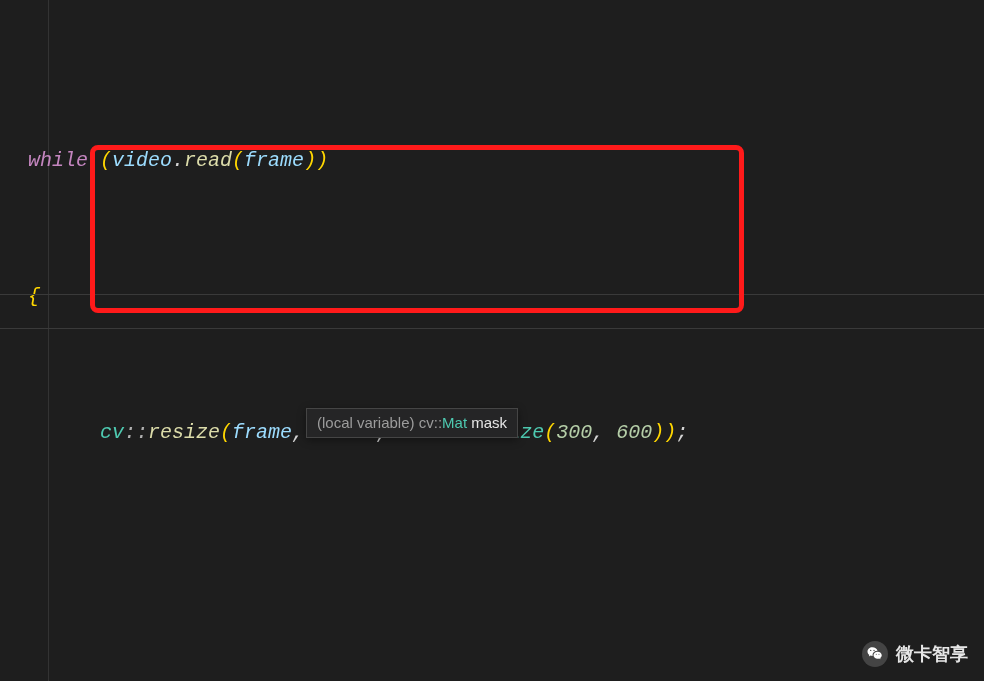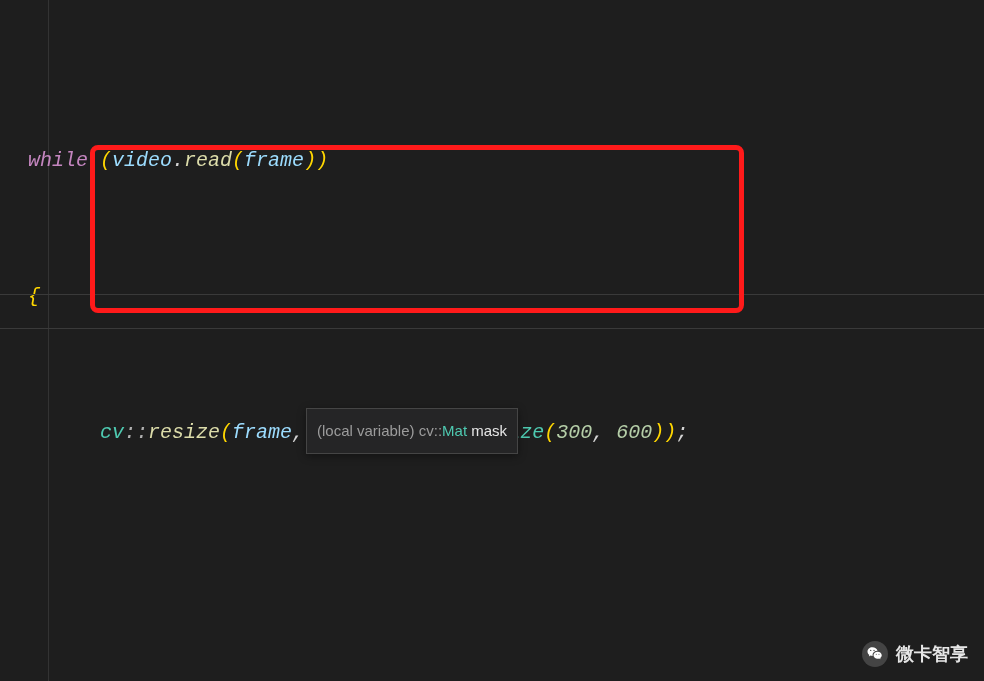--- a/index.html
+++ b/index.html
@@ -68,21 +68,21 @@
   .hl1 { top: 294px; }
   .hl2 { top: 328px; }
 
   
   .tooltip {
     position: absolute;
     left: 306px;
     top: 408px;
     background: #252526;
     border: 1px solid #454545;
-    padding: 12px 10px;
+    padding: 4px 10px;
     font-size: 15px;
     line-height: 20px;
     color: #9c9c9c;
     z-index: 10;
     font-family: "Segoe UI", sans-serif;
     box-shadow: 0 2px 8px rgba(0,0,0,0.4);
   }
   .tooltip .tt-type { color: #4ec9b0; }
   .tooltip .tt-name { color: #e6e6e6; }
 

